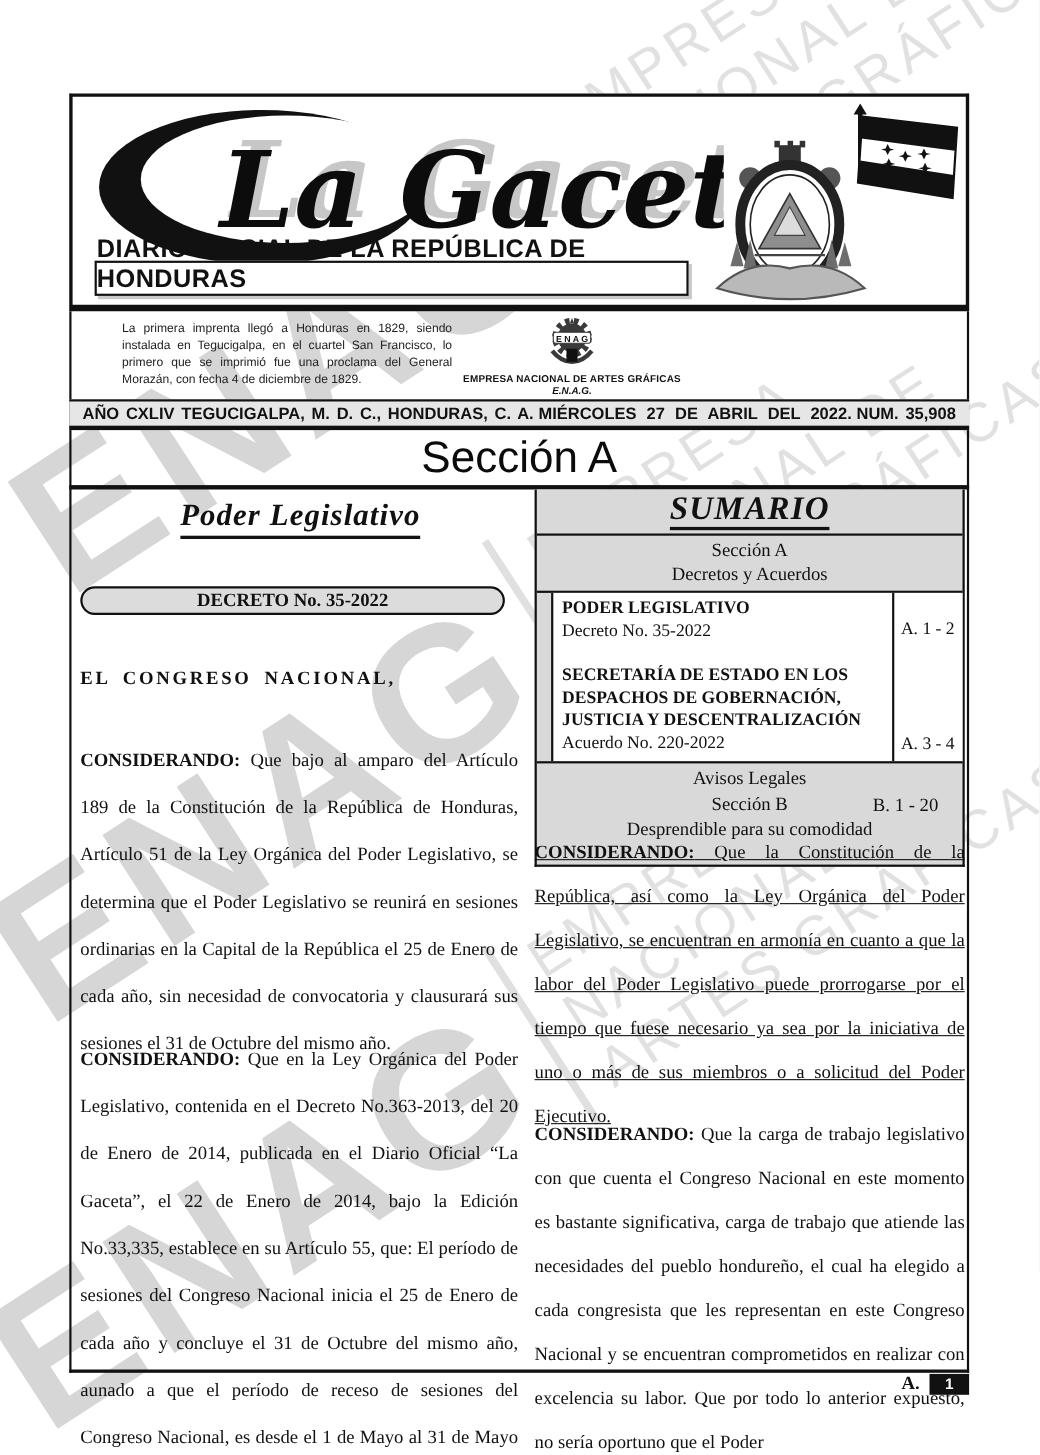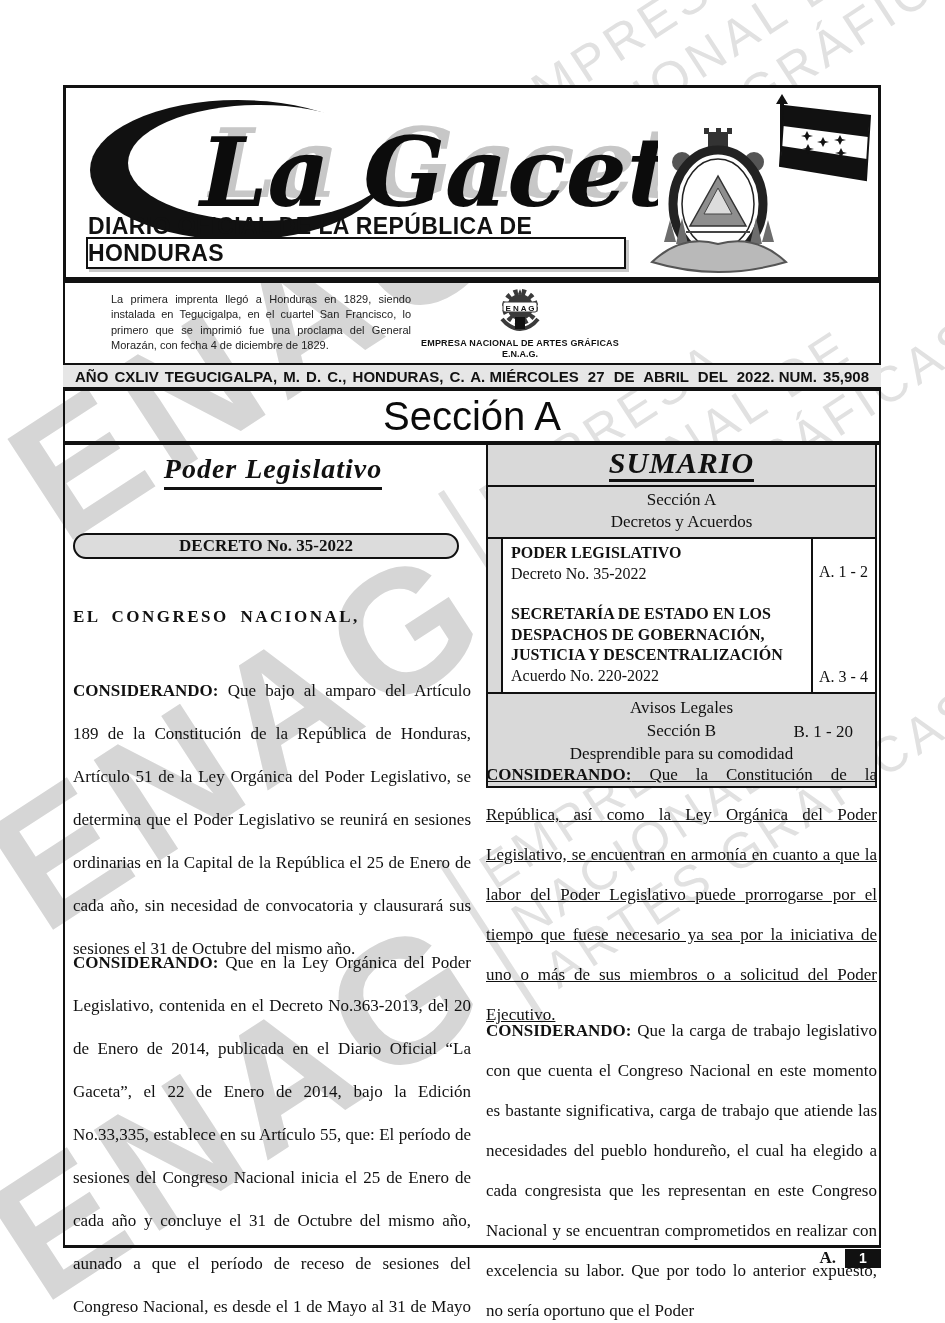--- a/index.html
+++ b/index.html
@@ -32,21 +32,21 @@
   .coat-svg { position:absolute; right:6px; top:4px; z-index:2; }
   
   .intro { position:absolute; left:63px; top:289px; width:734px; height:72px; z-index:2; }
   .intro-note { position:absolute; font-family:"Liberation Sans", sans-serif; font-size:11px;
                 line-height:1.4; text-align:justify; color:#222; }
   .note-left  { left:48px;  top:3px; width:300px; }
   .note-right { left:556px; top:8px; width:258px; text-align:left; }
   .enag-badge { position:absolute; left:352px; top:0; width:210px; text-align:center; }
   .enag-caption { font-family:"Liberation Sans", sans-serif; font-weight:bold; 
                   font-size:9px; letter-spacing:.2px; margin-top:1px; }
-  .enag-abbr { font-family:"Liberation Sans", sans-serif; font-weight:bold; 
+  .enag-abbr { font-family:"Liberation Sans", sans-serif; font-weight:bold; font-style:italic;
                font-size:9px; margin-top:1px; }
   
   .date-bar { position:absolute; left:63px; top:363px; width:818px; height:28px;
               background:#e6e6e6; border-top:2px solid #111; border-bottom:4px solid #111;
               display:flex; align-items:center; justify-content:space-between; padding:0 12px;
               font-family:"Liberation Sans", sans-serif; font-weight:bold; font-size:15px; z-index:2; }
   .date-left { word-spacing:2px; }
   .date-center { word-spacing:5px; }
   .date-right { word-spacing:2px; }
   

